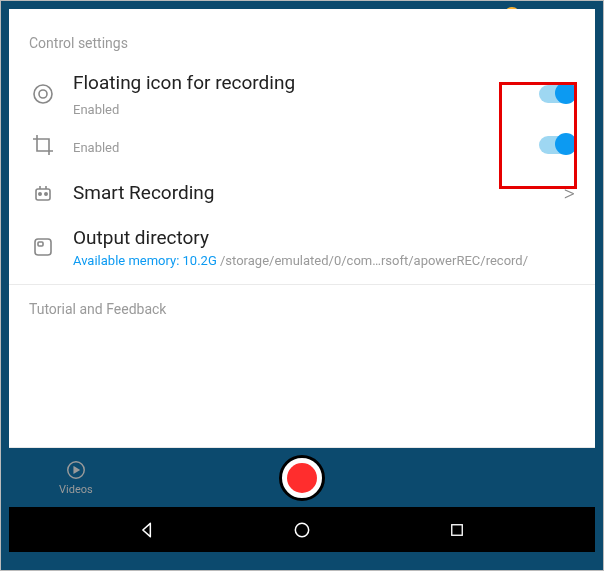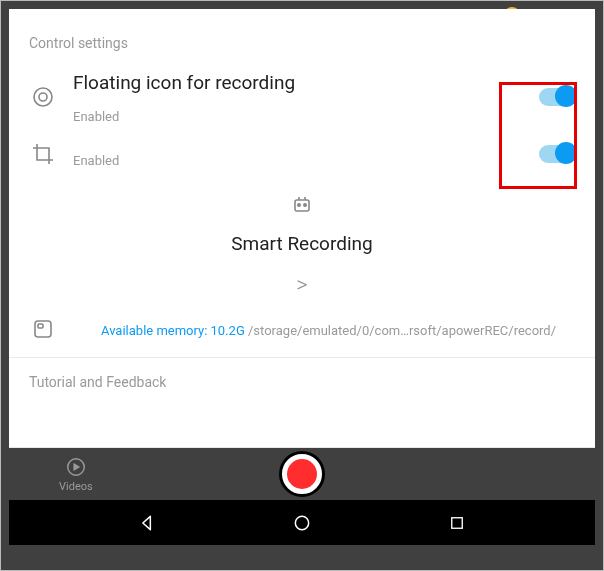--- a/index.html
+++ b/index.html
@@ -1,36 +1,36 @@
 <!DOCTYPE html>
 <html><head>
 <meta charset="utf-8">
 <style>
 * { margin: 0; padding: 0; box-sizing: border-box; }
 body { font-family: -apple-system, BlinkMacSystemFont, "Segoe UI", Roboto, sans-serif; background: #fff; width: 604px; height: 571px; position: relative; }
-.outer-frame { border: 1px solid #bbb; width: 604px; height: 571px; position: relative; background: #404040; padding: 8px; }
+.outer-frame { border: 1px solid #bbb; width: 604px; height: 571px; position: relative; background: #0c4a6e; padding: 8px; }
 .watermark { position: absolute; top: 6px; right: 10px; font-size: 11px; font-weight: bold; display: flex; align-items: center; gap: 2px; }
 .watermark-badge { width: 16px; height: 16px; border-radius: 50%; background: #000; border: 2px solid #f9b233; display: flex; align-items: center; justify-content: center; color: #fff; font-size: 8px; font-weight: bold; }
 .watermark-text { color: #f9b233; letter-spacing: 0.5px; }
 .content-area { background: #fff; height: 438px; overflow: hidden; position: relative; padding-top: 18px; }
 .section-header { font-size: 14px; color: #9a9a9a; padding: 8px 20px 14px; }
 .setting-row { display: flex; align-items: center; padding: 6px 20px 10px; gap: 16px; position: relative; }
 .setting-icon { width: 28px; flex-shrink: 0; color: #888; display: flex; align-items: center; justify-content: center; }
 .setting-text { flex: 1; }
 .setting-title { font-size: 19px; color: #222; line-height: 1.3; }
-.setting-subtitle { font-size: 13px; color: #9a9a9a; margin-top: 13px; }
+.setting-subtitle { font-size: 13px; color: #9a9a9a; margin-top: 6px; }
 .toggle { width: 36px; height: 18px; background: #9ed7f2; border-radius: 10px; position: relative; flex-shrink: 0; }
 .toggle::after { content: ""; position: absolute; right: -2px; top: -3px; width: 22px; height: 22px; background: #0c9af2; border-radius: 50%; }
 .highlight-box { position: absolute; border: 3px solid #e60000; top: 73px; right: 18px; width: 78px; height: 107px; pointer-events: none; }
 .chevron-right { font-size: 22px; color: #888; font-weight: 300; }
-.output-detail { font-size: 13px; margin-top: 3px; margin-left: 28px; }
+.output-detail { font-size: 13px; margin-top: 3px; }
 .output-mem { color: #0c9af2; }
 .output-path { color: #9a9a9a; }
 .divider { border-top: 1px solid #eaeaea; margin: 6px 0 0 0; }
-.bottom-nav { display: flex; align-items: center; justify-content: space-between; height: 53px; border-top: 1px solid #e8e8e8; padding: 0 50px; position: relative; }
+.bottom-nav { display: flex; align-items: center; justify-content: space-between; height: 60px; border-top: 1px solid #e8e8e8; padding: 0 50px; position: relative; }
 .nav-item { display: flex; flex-direction: column; align-items: center; gap: 2px; color: #9a9a9a; font-size: 11px; }
 .nav-item.active { color: #0c9af2; }
 .nav-icon { height: 22px; display: flex; align-items: center; }
 .record-button { width: 46px; height: 46px; border-radius: 50%; border: 3px solid #000; background: #fff; display: flex; align-items: center; justify-content: center; position: absolute; left: 50%; top: 50%; transform: translate(-50%, -50%); }
 .record-button-inner { width: 30px; height: 30px; border-radius: 50%; background: #ff2d2d; }
 .system-nav { background: #000; height: 45px; display: flex; align-items: center; justify-content: space-around; padding: 0 60px; }
 .sys-btn { color: #fff; width: 24px; height: 24px; display: flex; align-items: center; justify-content: center; }
 </style>
 </head>
 <body>
@@ -67,21 +67,21 @@
           </svg>
       </div>
       <div class="setting-text">
         <div class="setting-subtitle">Enabled</div>
       </div>
       <div class="toggle"></div>
     </div>
 
     <div class="highlight-box"></div>
 
-    <div class="setting-row" style="padding-top:14px;padding-bottom:14px;flex-direction:column;">
+    <div class="setting-row" style="padding-top:14px;padding-bottom:14px;">
       <div class="setting-icon">
         <svg width="24" height="24" viewBox="0 0 24 24" fill="none" stroke="#888" stroke-width="1.6">
             <rect x="5" y="8" width="14" height="11" rx="2"></rect>
             <circle cx="9" cy="13" r="1.2" fill="#888"></circle>
             <circle cx="15" cy="13" r="1.2" fill="#888"></circle>
             <path d="M9 5v3M15 5v3"></path>
           </svg>
       </div>
       <div class="setting-text">
         <div class="setting-title">Smart Recording</div>
@@ -90,20 +90,21 @@
     </div>
 
     <div class="setting-row">
       <div class="setting-icon">
         <svg width="24" height="24" viewBox="0 0 24 24" fill="none" stroke="#888" stroke-width="1.6">
             <rect x="4" y="4" width="16" height="16" rx="3"></rect>
             <rect x="7" y="7" width="5" height="4" rx="1"></rect>
           </svg>
       </div>
       <div class="setting-text">
+        <div class="setting-title">Output directory</div>
         <div class="output-detail">
           <span class="output-mem">Available memory: 10.2G</span><span class="output-path">  /storage/emulated/0/com…rsoft/apowerREC/record/</span>
         </div>
       </div>
     </div>
 
     <div class="divider"></div>
 
     <div class="section-header" style="padding-top:16px;">Tutorial and Feedback</div>
 

